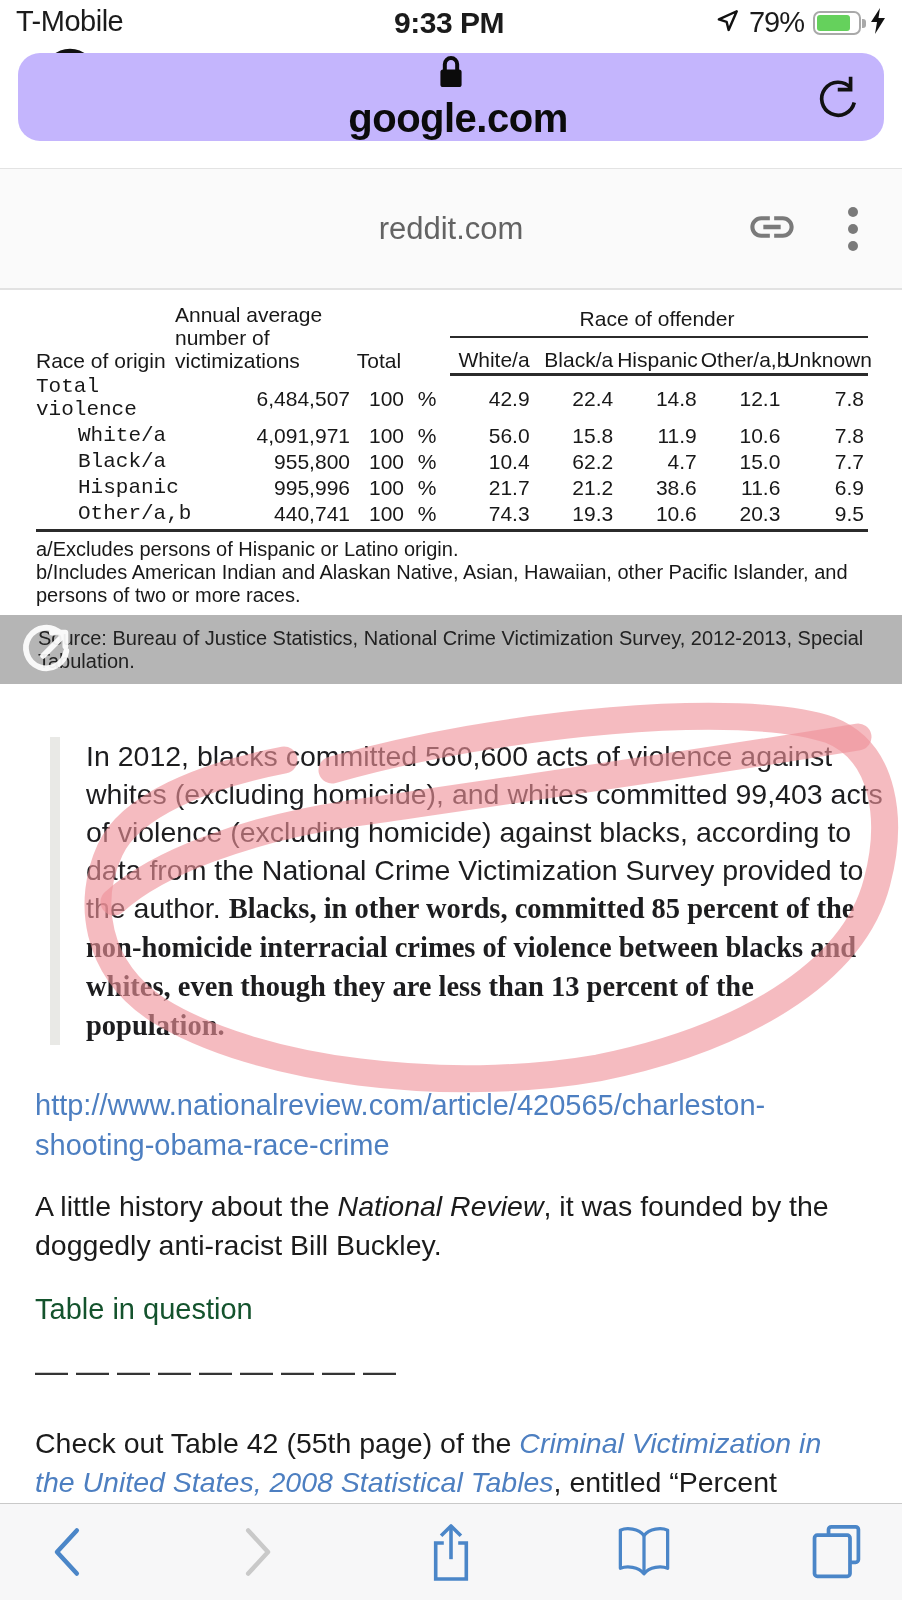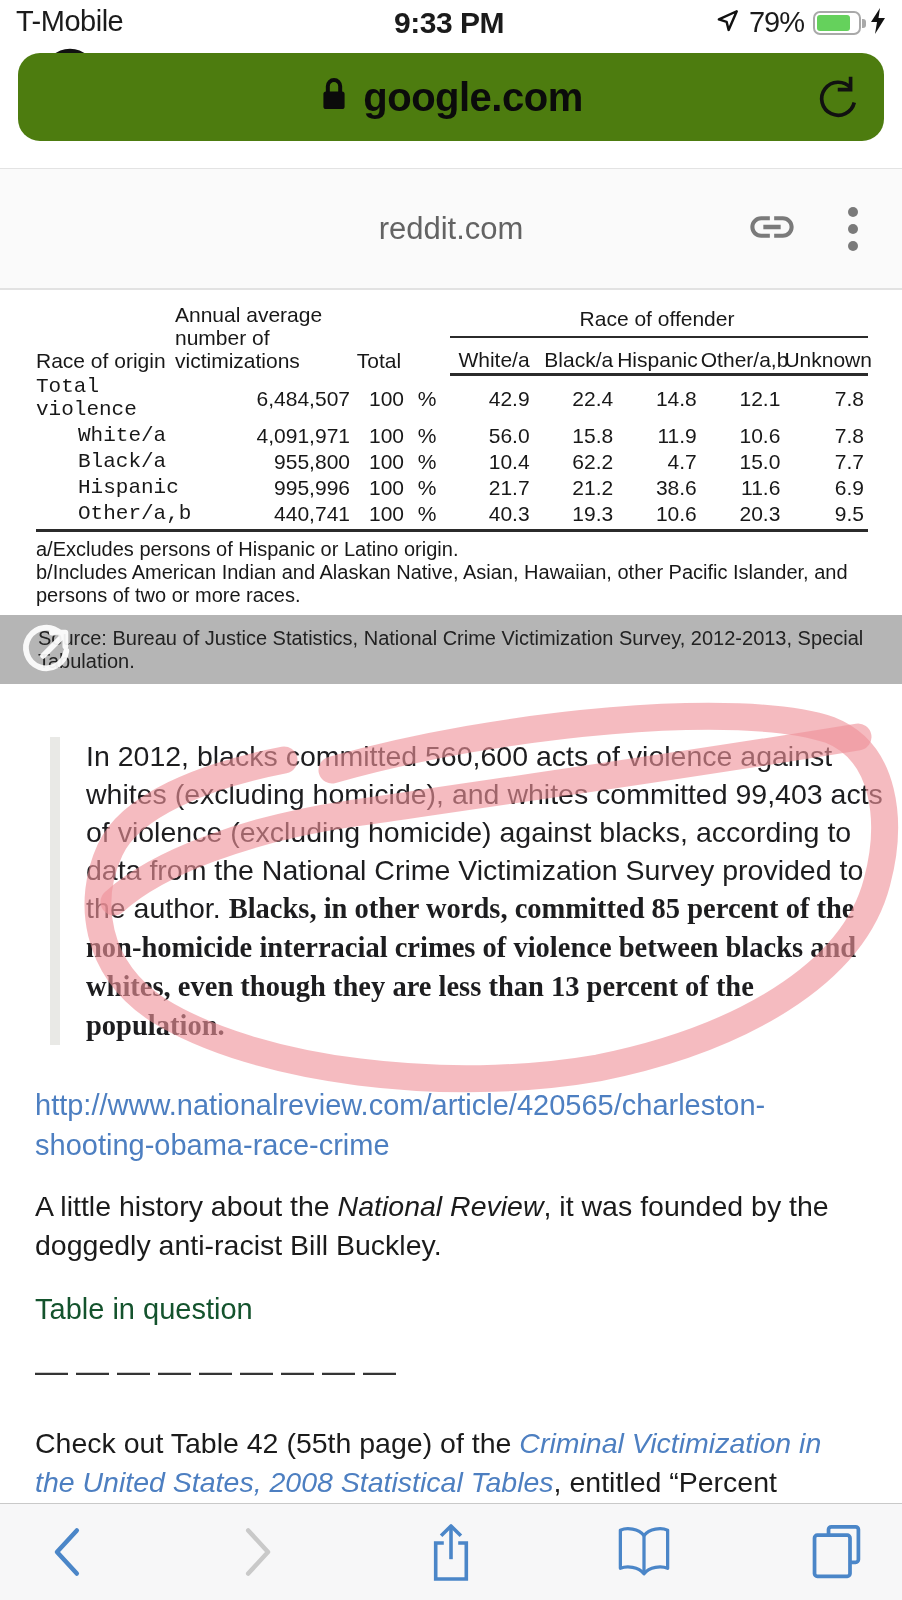--- a/index.html
+++ b/index.html
@@ -13,21 +13,21 @@
   .sb-left{display:flex;align-items:center;gap:9px;flex-direction:column;}
   .carrier{font-size:29px;letter-spacing:-.5px;}
   .sb-time{position:absolute;left:0;right:4px;text-align:center;font-size:30px;font-weight:700;letter-spacing:-.5px;}
   .sb-right{margin-left:auto;display:flex;align-items:center;gap:9px;}
   .batt-pct{font-size:29px;letter-spacing:-1px;}
   .battery{width:48px;height:24px;border:2.5px solid #a9a9a9;border-radius:7px;position:relative;box-sizing:border-box;}
   .battery .fill{position:absolute;left:2px;top:2px;bottom:2px;width:33px;background:#65d15c;border-radius:3px;}
   .battery .tip{position:absolute;right:-7px;top:6px;width:4px;height:9px;background:#a9a9a9;border-radius:0 3px 3px 0;}
   
   .url-section{height:123px;box-sizing:border-box;padding:8px 18px 0;}
-  .url-pill{height:88px;background:#4d7c0f;border-radius:22px;display:flex;align-items:center;justify-content:center;position:relative;}
+  .url-pill{height:88px;background:#c4b5fd;border-radius:22px;display:flex;align-items:center;justify-content:center;position:relative;flex-direction:column;}
   .url-text{font-size:40px;font-weight:600;color:#0b0b0b;margin-left:14px;letter-spacing:-.5px;}
   .reload-btn{position:absolute;right:26px;top:50%;transform:translateY(-50%);width:46px;height:46px;display:flex;align-items:center;justify-content:center;cursor:pointer;}
   
   .amp-bar{height:122px;box-sizing:border-box;background:#fafafa;border-top:1px solid #e3e3e3;border-bottom:2px solid #e2e2e2;display:flex;align-items:center;justify-content:center;position:relative;}
   .amp-domain{font-size:31px;color:#636363;letter-spacing:0;}
   .amp-actions{position:absolute;right:40px;display:flex;align-items:center;gap:46px;}
   .kebab{display:flex;flex-direction:column;gap:7px;cursor:pointer;padding:4px;}
   .kebab i{width:10px;height:10px;border-radius:50%;background:#7a7a7a;}
   
   .doc{position:relative;}
@@ -206,21 +206,21 @@
         <td class="num">21.2</td>
         <td class="num">38.6</td>
         <td class="num">11.6</td>
         <td class="num">6.9</td>
       </tr>
       <tr>
         <td class="lbl indent">Other/a,b</td>
         <td class="num">440,741</td>
         <td class="num">100</td>
         <td class="pct">%</td>
-        <td class="num">40.3</td>
+        <td class="num">74.3</td>
         <td class="num">19.3</td>
         <td class="num">10.6</td>
         <td class="num">20.3</td>
         <td class="num">9.5</td>
       </tr>
     </tbody>
   </table>
 
   <div class="footnotes">
     <div>a/Excludes persons of Hispanic or Latino origin.</div>

